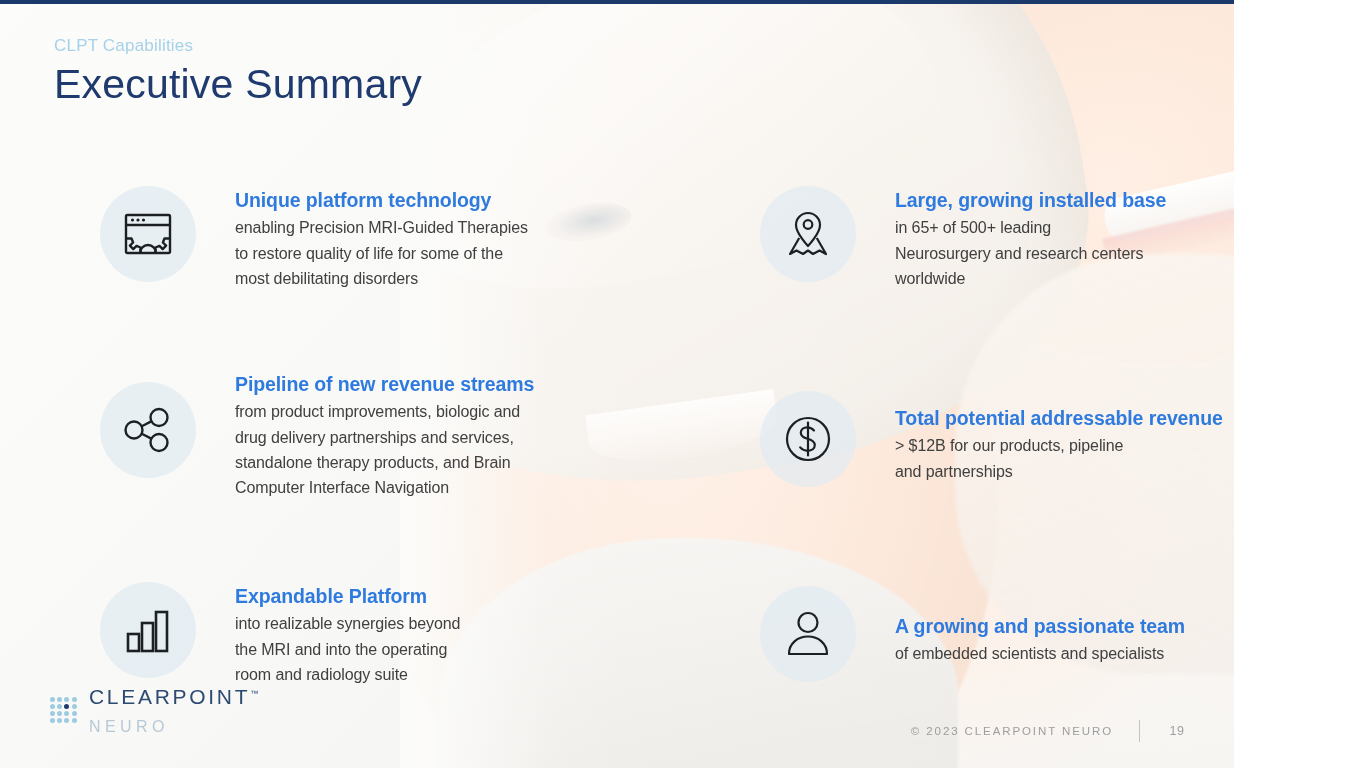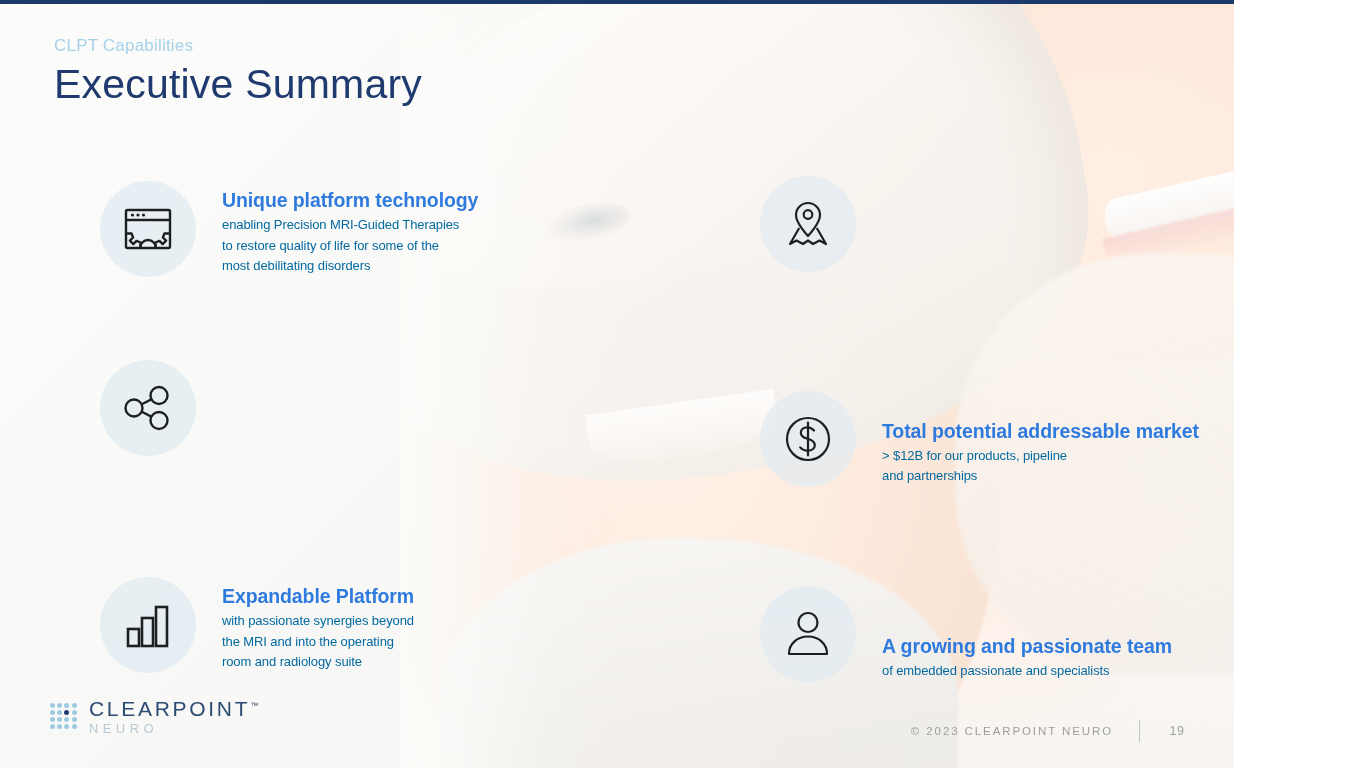--- a/index.html
+++ b/index.html
@@ -220,23 +220,24 @@
   
   .col {
     position: absolute;
     z-index: 20;
   }
   .col-left  { left: 100px; top: 176px; width: 575px; }
   .col-right { left: 760px; top: 176px; width: 540px; }
 
   .feature {
     display: flex;
-    align-items: flex-end;
+    align-items: center;
     position: absolute;
     left: 0;
+    gap: 13px;
   }
   .icon-wrap {
     width: 96px;
     height: 96px;
     flex: 0 0 96px;
     border-radius: 50%;
     background: rgba(225,234,241,0.72);
     display: flex;
     align-items: center;
     justify-content: center;
@@ -249,23 +250,23 @@
   }
   .feature-heading {
     font-size: 19.5px;
     font-weight: bold;
     color: #2e7ade;
     line-height: 1.45;
     margin: 0 0 1px 0;
     letter-spacing: -0.1px;
   }
   .feature-body {
-    font-size: 13px;
+    font-size: 16px;
     font-weight: 400;
-    color: #0369a1;
+    color: #404040;
     line-height: 1.58;
     margin: 0;
     letter-spacing: -0.1px;
     white-space: pre-line;
   }
 
   
   .logo {
     position: absolute;
     left: 50px;
@@ -293,25 +294,25 @@
     letter-spacing: 2.7px;
     color: #2c4a72;
     font-weight: 400;
   }
   .logo-name sup {
     font-size: 8px;
     vertical-align: super;
     letter-spacing: 0;
   }
   .logo-sub {
-    font-size: 13px;
+    font-size: 16px;
     letter-spacing: 4.4px;
     color: #b8c9d6;
     font-weight: 400;
-    margin-top: 3px;
+    margin-top: 12px;
   }
 
   .footer-right {
     position: absolute;
     right: 48px;
     bottom: 26px;
     display: flex;
     align-items: center;
     z-index: 25;
     color: #9d9e9f;
@@ -403,77 +404,90 @@
     <div class="feature" style="top:184px;">
       <div class="icon-wrap">
         <svg width="52" height="52" viewBox="0 0 52 52" fill="none" stroke="#1c2023" stroke-width="2.4">
           <circle cx="12" cy="26" r="8.5"></circle>
           <circle cx="37" cy="13.5" r="8.5"></circle>
           <circle cx="37" cy="38.5" r="8.5"></circle>
           <line x1="19.8" y1="22.2" x2="29.3" y2="17.4"></line>
           <line x1="19.8" y1="29.8" x2="29.3" y2="34.6"></line>
         </svg>
       </div>
+      <div class="feature-text">
+        <div class="feature-heading">Pipeline of new revenue streams</div>
+        <div class="feature-body">from product improvements, biologic and
+drug delivery partnerships and services,
+standalone therapy products, and Brain
+Computer Interface Navigation</div>
+      </div>
     </div>
 
     <div class="feature" style="top:396px;">
       <div class="icon-wrap">
         <svg width="50" height="50" viewBox="0 0 50 50" fill="none" stroke="#1c2023" stroke-width="2.6">
           <rect x="5" y="29" width="11" height="17"></rect>
           <rect x="19" y="18" width="11" height="28"></rect>
           <rect x="33" y="7" width="11" height="39"></rect>
         </svg>
       </div>
       <div class="feature-text">
         <div class="feature-heading">Expandable Platform</div>
-        <div class="feature-body">with passionate synergies beyond
+        <div class="feature-body">into realizable synergies beyond
 the MRI and into the operating
 room and radiology suite</div>
       </div>
     </div>
 
   </div>
 
   <div class="col col-right">
 
     <div class="feature" style="top:0px;">
       <div class="icon-wrap">
         <svg width="52" height="52" viewBox="0 0 52 52" fill="none" stroke="#1c2023" stroke-width="2.2" stroke-linejoin="round">
           <path d="M26 5 a12 12 0 0 0 -12 12 c0 8.5 12 21 12 21 s12 -12.5 12 -21 a12 12 0 0 0 -12 -12 z"></path>
           <circle cx="26" cy="16.5" r="4.3"></circle>
           <path d="M17.2 30 L8 46 l6.5 -3.5 L21 46 l5 -3.5 L31 46 l6.5 -3.5 L44 46 l-9.2 -16"></path>
         </svg>
       </div>
+      <div class="feature-text">
+        <div class="feature-heading">Large, growing installed base</div>
+        <div class="feature-body">in 65+ of 500+ leading
+Neurosurgery and research centers
+worldwide</div>
+      </div>
     </div>
 
     <div class="feature" style="top:215px;">
       <div class="icon-wrap">
         <svg width="52" height="52" viewBox="0 0 52 52" fill="none" stroke="#1c2023" stroke-width="2.2">
           <circle cx="26" cy="26" r="21"></circle>
           <path d="M32 17.5 c-2 -2.4 -4 -3.2 -6.6 -3.2 c-4 0 -6.6 2.2 -6.6 5.4 c0 3.4 2.6 4.9 6.8 6.1 c4.4 1.3 7.2 2.8 7.2 6.3 c0 3.4 -2.9 5.7 -7.1 5.7 c-3 0 -5.4 -1 -7.5 -3.4" stroke-linecap="round"></path>
           <line x1="26" y1="9.5" x2="26" y2="42.5" stroke-linecap="round"></line>
         </svg>
       </div>
       <div class="feature-text">
-        <div class="feature-heading">Total potential addressable market</div>
+        <div class="feature-heading">Total potential addressable revenue</div>
         <div class="feature-body">&gt; $12B for our products, pipeline
 and partnerships</div>
       </div>
     </div>
 
     <div class="feature" style="top:410px;">
       <div class="icon-wrap">
         <svg width="50" height="50" viewBox="0 0 50 50" fill="none" stroke="#1c2023" stroke-width="2.2" stroke-linejoin="round">
           <circle cx="25" cy="13.5" r="9.5"></circle>
           <path d="M6 45 c0 -10.5 8.5 -17.5 19 -17.5 c10.5 0 19 7 19 17.5 z"></path>
         </svg>
       </div>
       <div class="feature-text">
         <div class="feature-heading">A growing and passionate team</div>
-        <div class="feature-body">of embedded passionate and specialists</div>
+        <div class="feature-body">of embedded scientists and specialists</div>
       </div>
     </div>
 
   </div>
 
   <div class="logo">
     <div class="logo-dots">
         <i style="left: 0px; top: 0px;"></i>
         <i style="left: 7.2px; top: 0px;"></i>
         <i style="left: 14.4px; top: 0px;"></i>

